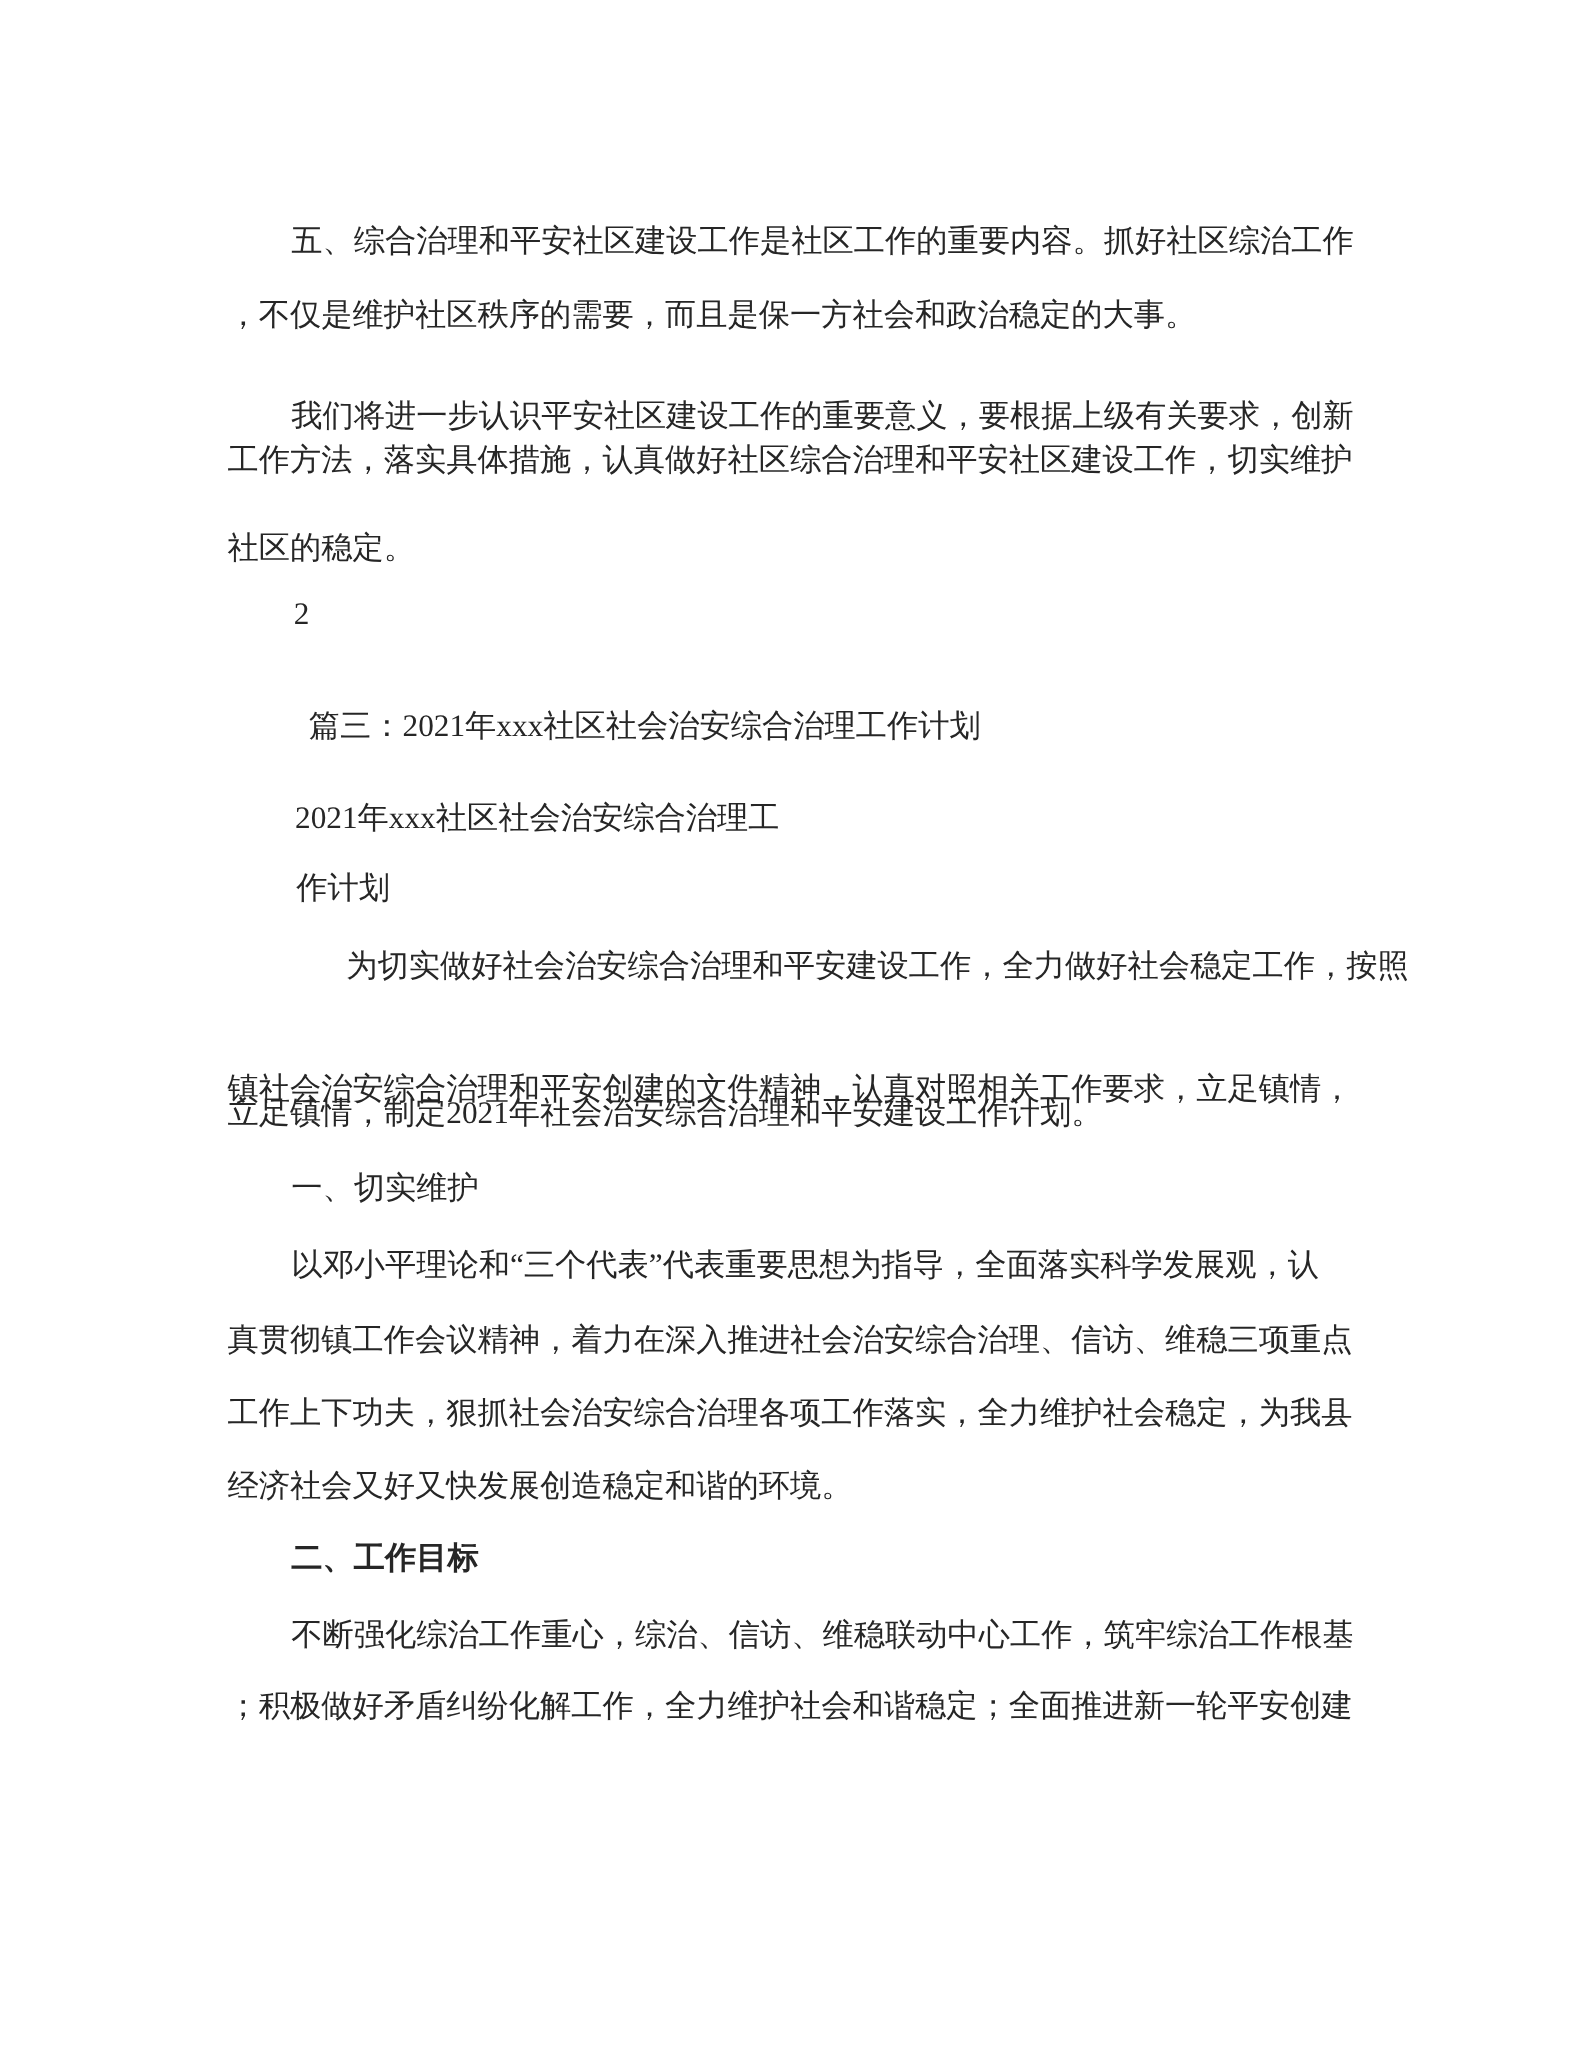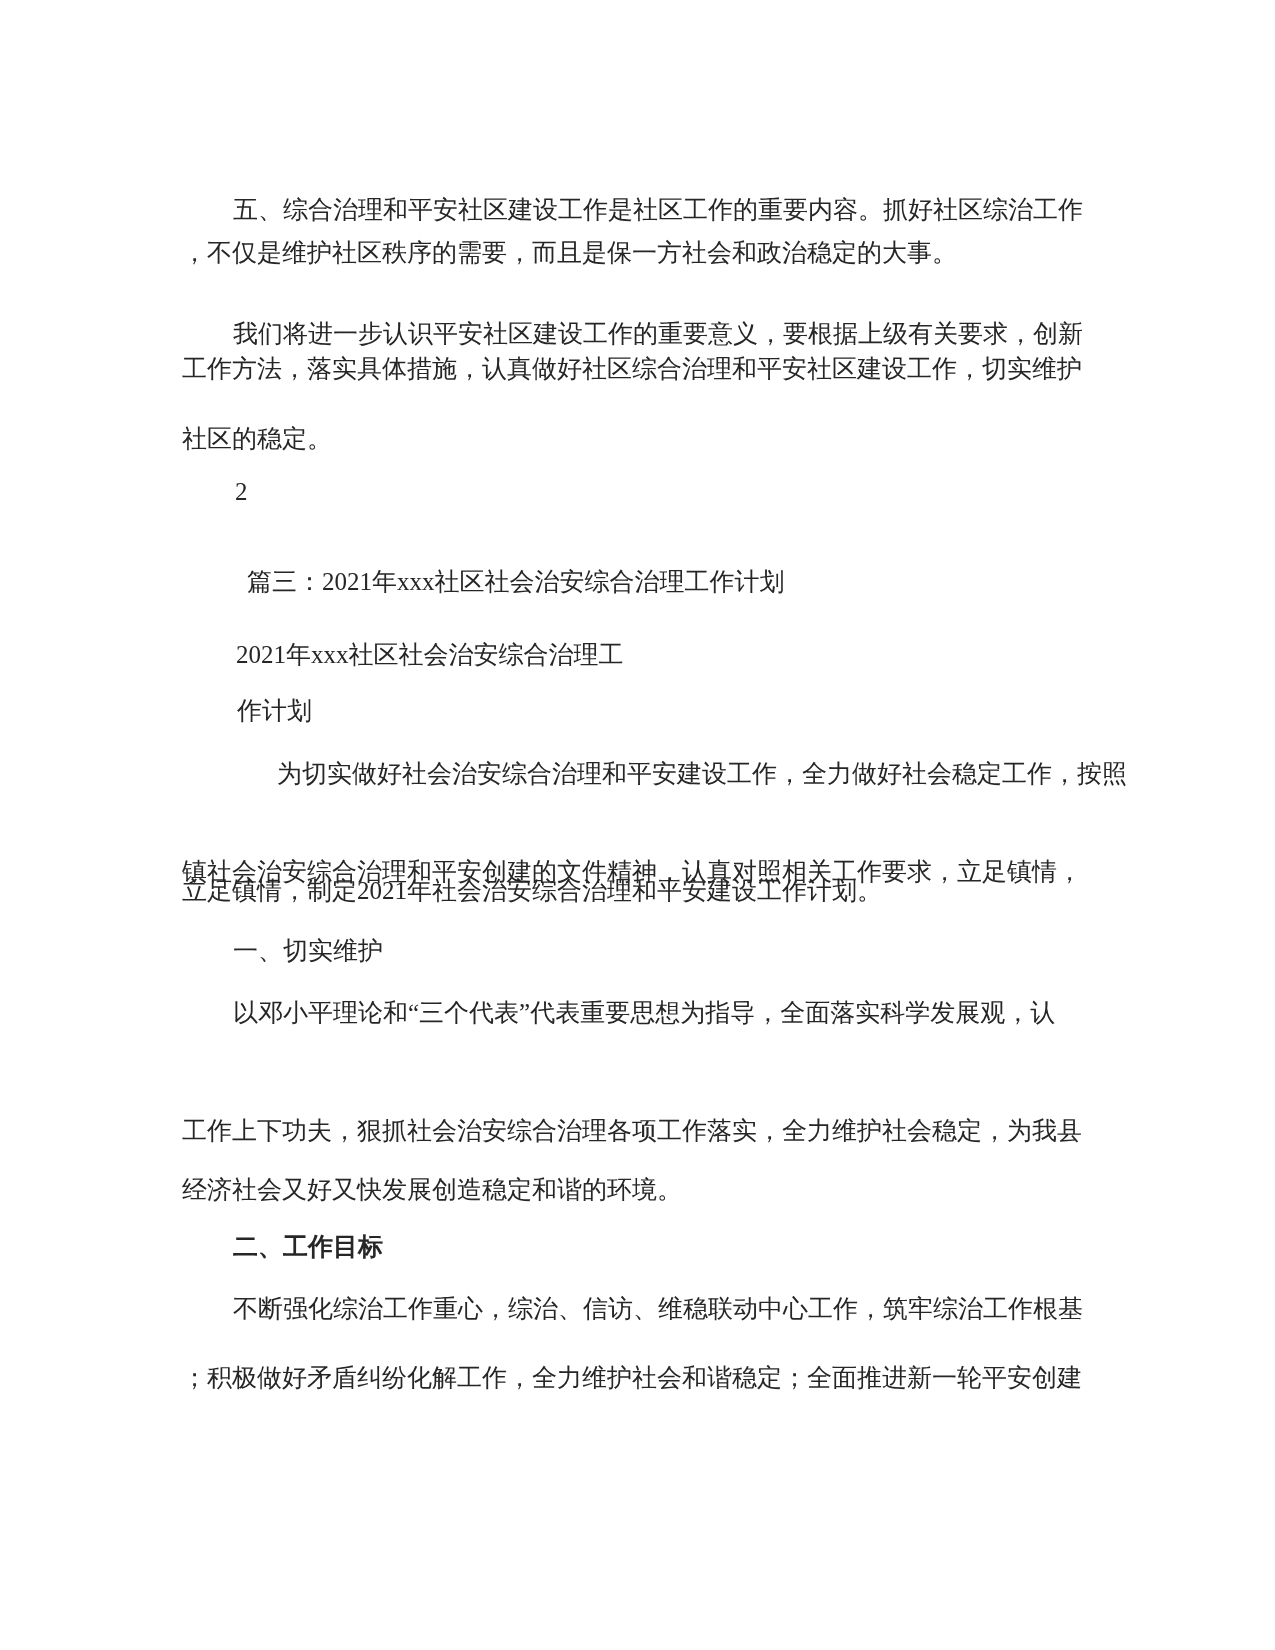--- a/index.html
+++ b/index.html
@@ -21,32 +21,33 @@
     line-height: 30px;
     color: #262626;
     white-space: pre;
     letter-spacing: 0;
   }
 </style>
 </head>
 <body>
 
 <div class="page">
-  <div class="line" style="top:195px;  left:233px;">五、综合治理和平安社区建设工作是社区工作的重要内容。抓好社区综治工作</div>
+  <div class="line" style="top:179px;  left:233px;">五、综合治理和平安社区建设工作是社区工作的重要内容。抓好社区综治工作</div>
   <div class="line" style="top:238px;  left:182px;">，不仅是维护社区秩序的需要，而且是保一方社会和政治稳定的大事。</div>
   <div class="line" style="top:304px;  left:233px;margin-top:15px;">我们将进一步认识平安社区建设工作的重要意义，要根据上级有关要求，创新</div>
   <div class="line" style="top:354px;  left:182px;">工作方法，落实具体措施，认真做好社区综合治理和平安社区建设工作，切实维护</div>
   <div class="line" style="top:424px;  left:182px;text-align:center;">社区的稳定。</div>
   <div class="line" style="top:477px;  left:235px;">2</div>
   <div class="line" style="top:567px;  left:247px;">篇三：2021年xxx社区社会治安综合治理工作计划</div>
   <div class="line" style="top:640px;  left:236px;">2021年xxx社区社会治安综合治理工</div>
   <div class="line" style="top:696px;  left:237px;">作计划</div>
   <div class="line" style="top:759px;  left:233px;margin-left:44px;">为切实做好社会治安综合治理和平安建设工作，全力做好社会稳定工作，按照</div>
   <div class="line" style="top:818px;  left:182px;margin-top:39px;">镇社会治安综合治理和平安创建的文件精神，认真对照相关工作要求，立足镇情，</div>
   <div class="line" style="top:876px;  left:182px;">立足镇情，制定2021年社会治安综合治理和平安建设工作计划。</div>
   <div class="line" style="top:936px;  left:233px;">一、切实维护</div>
   <div class="line" style="top:998px;  left:233px;">以邓小平理论和“三个代表”代表重要思想为指导，全面落实科学发展观，认</div>
+  <div class="line" style="top:1058px; left:182px;">真贯彻镇工作会议精神，着力在深入推进社会治安综合治理、信访、维稳三项重点</div>
   <div class="line" style="top:1116px; left:182px;">工作上下功夫，狠抓社会治安综合治理各项工作落实，全力维护社会稳定，为我县</div>
   <div class="line" style="top:1175px; left:182px;">经济社会又好又快发展创造稳定和谐的环境。</div>
   <div class="line" style="top:1232px; left:233px;font-weight:bold;">二、工作目标</div>
   <div class="line" style="top:1294px; left:233px;">不断强化综治工作重心，综治、信访、维稳联动中心工作，筑牢综治工作根基</div>
-  <div class="line" style="top:1351px; left:182px;margin-top:12px;">；积极做好矛盾纠纷化解工作，全力维护社会和谐稳定；全面推进新一轮平安创建</div>
+  <div class="line" style="top:1351px; left:182px;">；积极做好矛盾纠纷化解工作，全力维护社会和谐稳定；全面推进新一轮平安创建</div>
 </div>
 
 </body></html>

